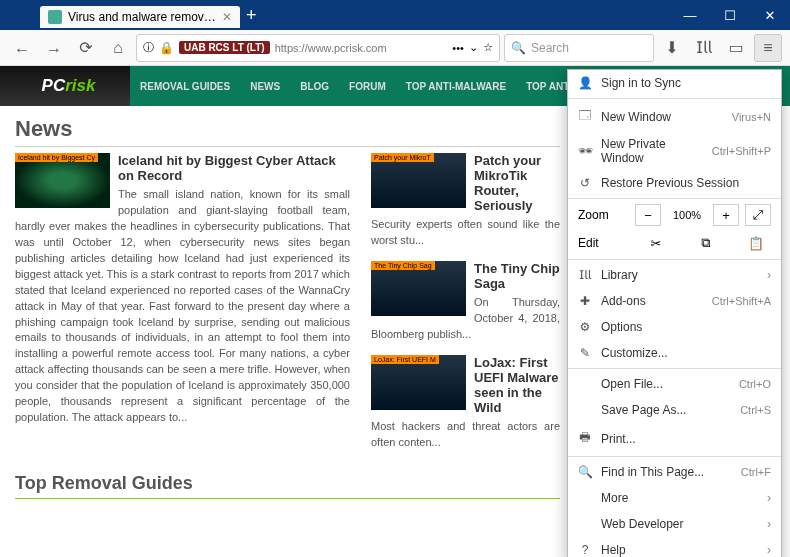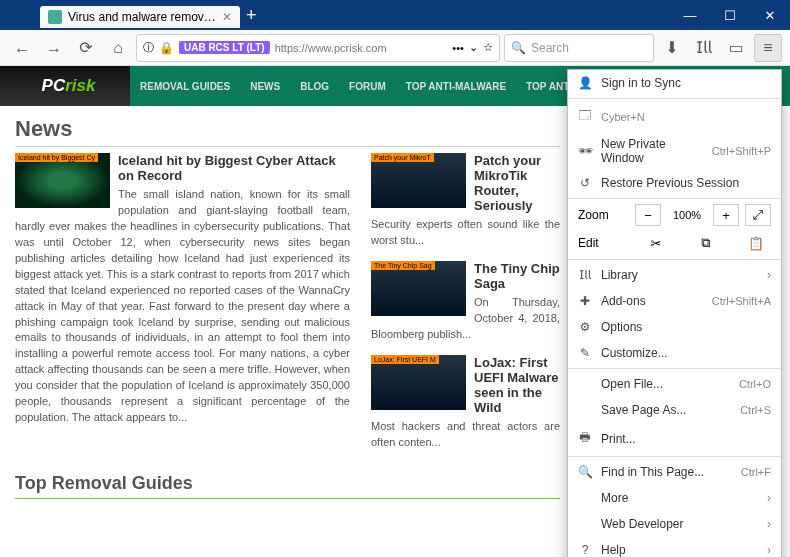--- a/index.html
+++ b/index.html
@@ -11,21 +11,21 @@
 .tab-title { white-space: nowrap; overflow: hidden; text-overflow: ellipsis; flex: 1; }
 .tab-close { color: #888; cursor: pointer; }
 .tab-plus { color: #fff; margin-left: 6px; font-size: 18px; }
 .win-controls { margin-left: auto; display: flex; }
 .win-btn { width: 40px; height: 30px; color: #fff; display: flex; align-items: center; justify-content: center; font-size: 13px; }
 
 .toolbar { height: 36px; background: #f9f9f9; border-bottom: 1px solid #ddd; display: flex; align-items: center; padding: 0 8px; gap: 4px; }
 .tb-btn { width: 28px; height: 28px; display: flex; align-items: center; justify-content: center; color: #555; border-radius: 3px; }
 .addr { flex: 1; height: 28px; border: 1px solid #ccc; border-radius: 3px; background: #fff; display: flex; align-items: center; padding: 0 6px; gap: 5px; font-size: 11px; }
 .lock { color: #2a2; font-size: 12px; }
-.cert { background: #8b5cf6; color: #fff; padding: 1px 5px; border-radius: 2px; font-size: 10px; font-weight: bold; }
+.cert { background: #7f1d1d; color: #fff; padding: 1px 5px; border-radius: 2px; font-size: 10px; font-weight: bold; }
 .url { color: #777; flex: 1; }
 .search-box { width: 150px; height: 28px; border: 1px solid #ccc; border-radius: 3px; background: #fff; display: flex; align-items: center; padding: 0 6px; gap: 5px; font-size: 12px; color: #999; }
 .hamburger { background: #e8e8e8; border: 1px solid #ccc; }
 
 .content { position: relative; height: 491px; overflow: hidden; background: #fff; }
 
 .site-nav { height: 40px; background: #0a7a5a; display: flex; align-items: center; }
 .logo { width: 130px; height: 40px; background: linear-gradient(#111,#333); display: flex; align-items: center; justify-content: center; color: #6c0; font-weight: bold; font-size: 17px; font-style: italic; padding-left: 7px; }
 .logo-p { color: #fff; }
 .nav-item { padding: 0 10px; color: #ddd; font-size: 10px; font-weight: bold; height: 40px; display: flex; align-items: center; }
@@ -192,21 +192,22 @@
   </div>
 
   <div class="ff-menu">
     <div class="ff-row">
         <span class="ff-icon">👤</span>
         <span class="ff-label">Sign in to Sync</span>
       </div>
     <div class="ff-sep"></div>
     <div class="ff-row">
         <span class="ff-icon">🗔</span>
-        <span class="ff-short">Cyber+N</span>
+        <span class="ff-label">New Window</span>
+        <span class="ff-short">Virus+N</span>
       </div>
     <div class="ff-row">
         <span class="ff-icon">🕶</span>
         <span class="ff-label">New Private Window</span>
         <span class="ff-short">Ctrl+Shift+P</span>
       </div>
     <div class="ff-row">
         <span class="ff-icon">↺</span>
         <span class="ff-label">Restore Previous Session</span>
       </div>

